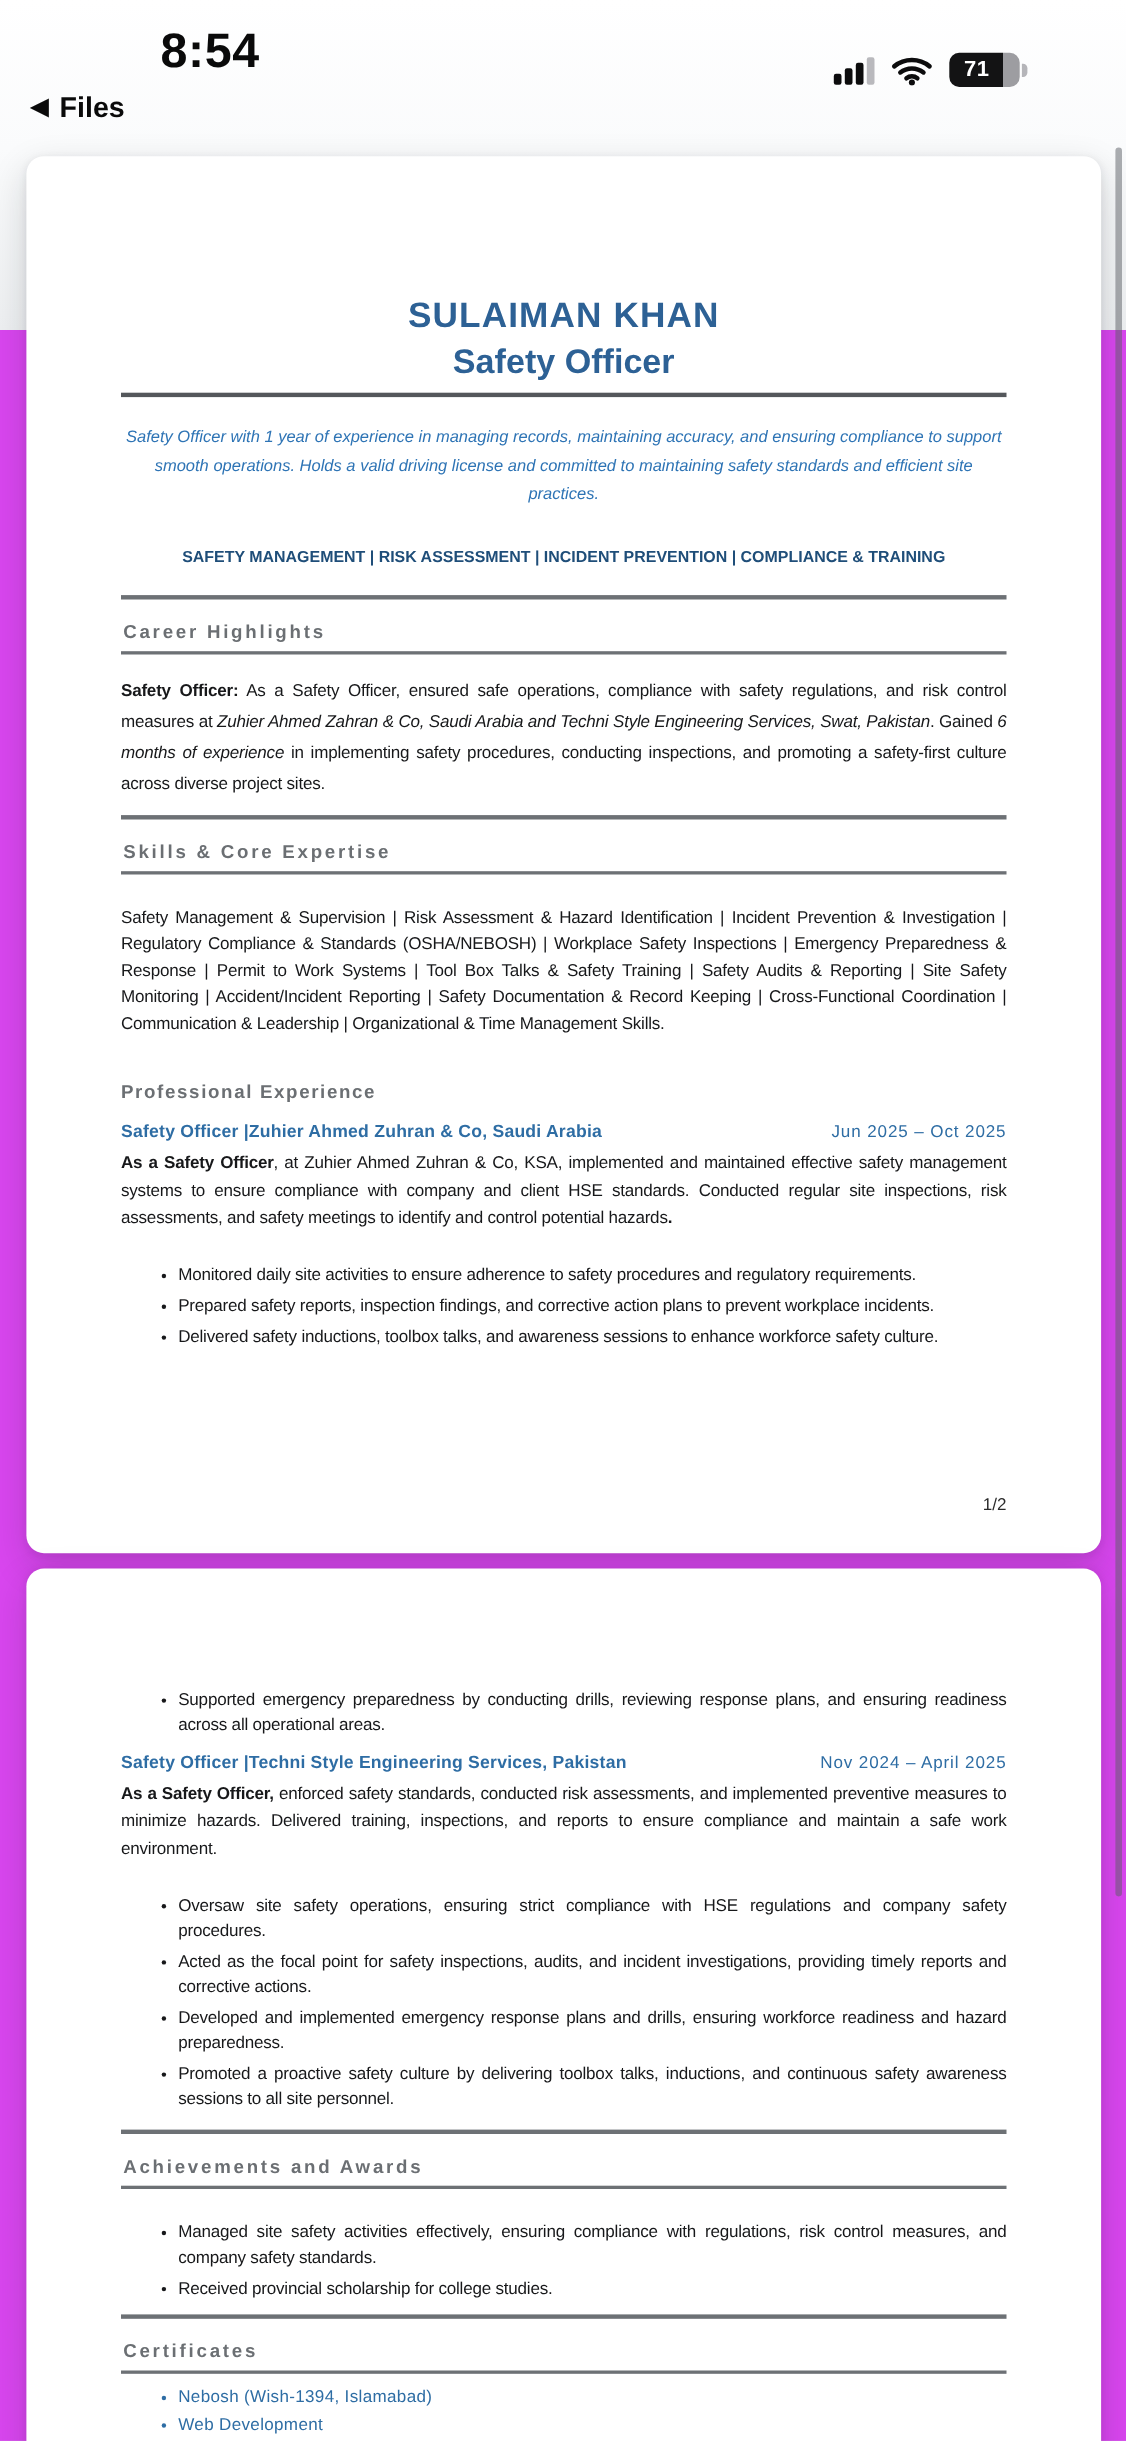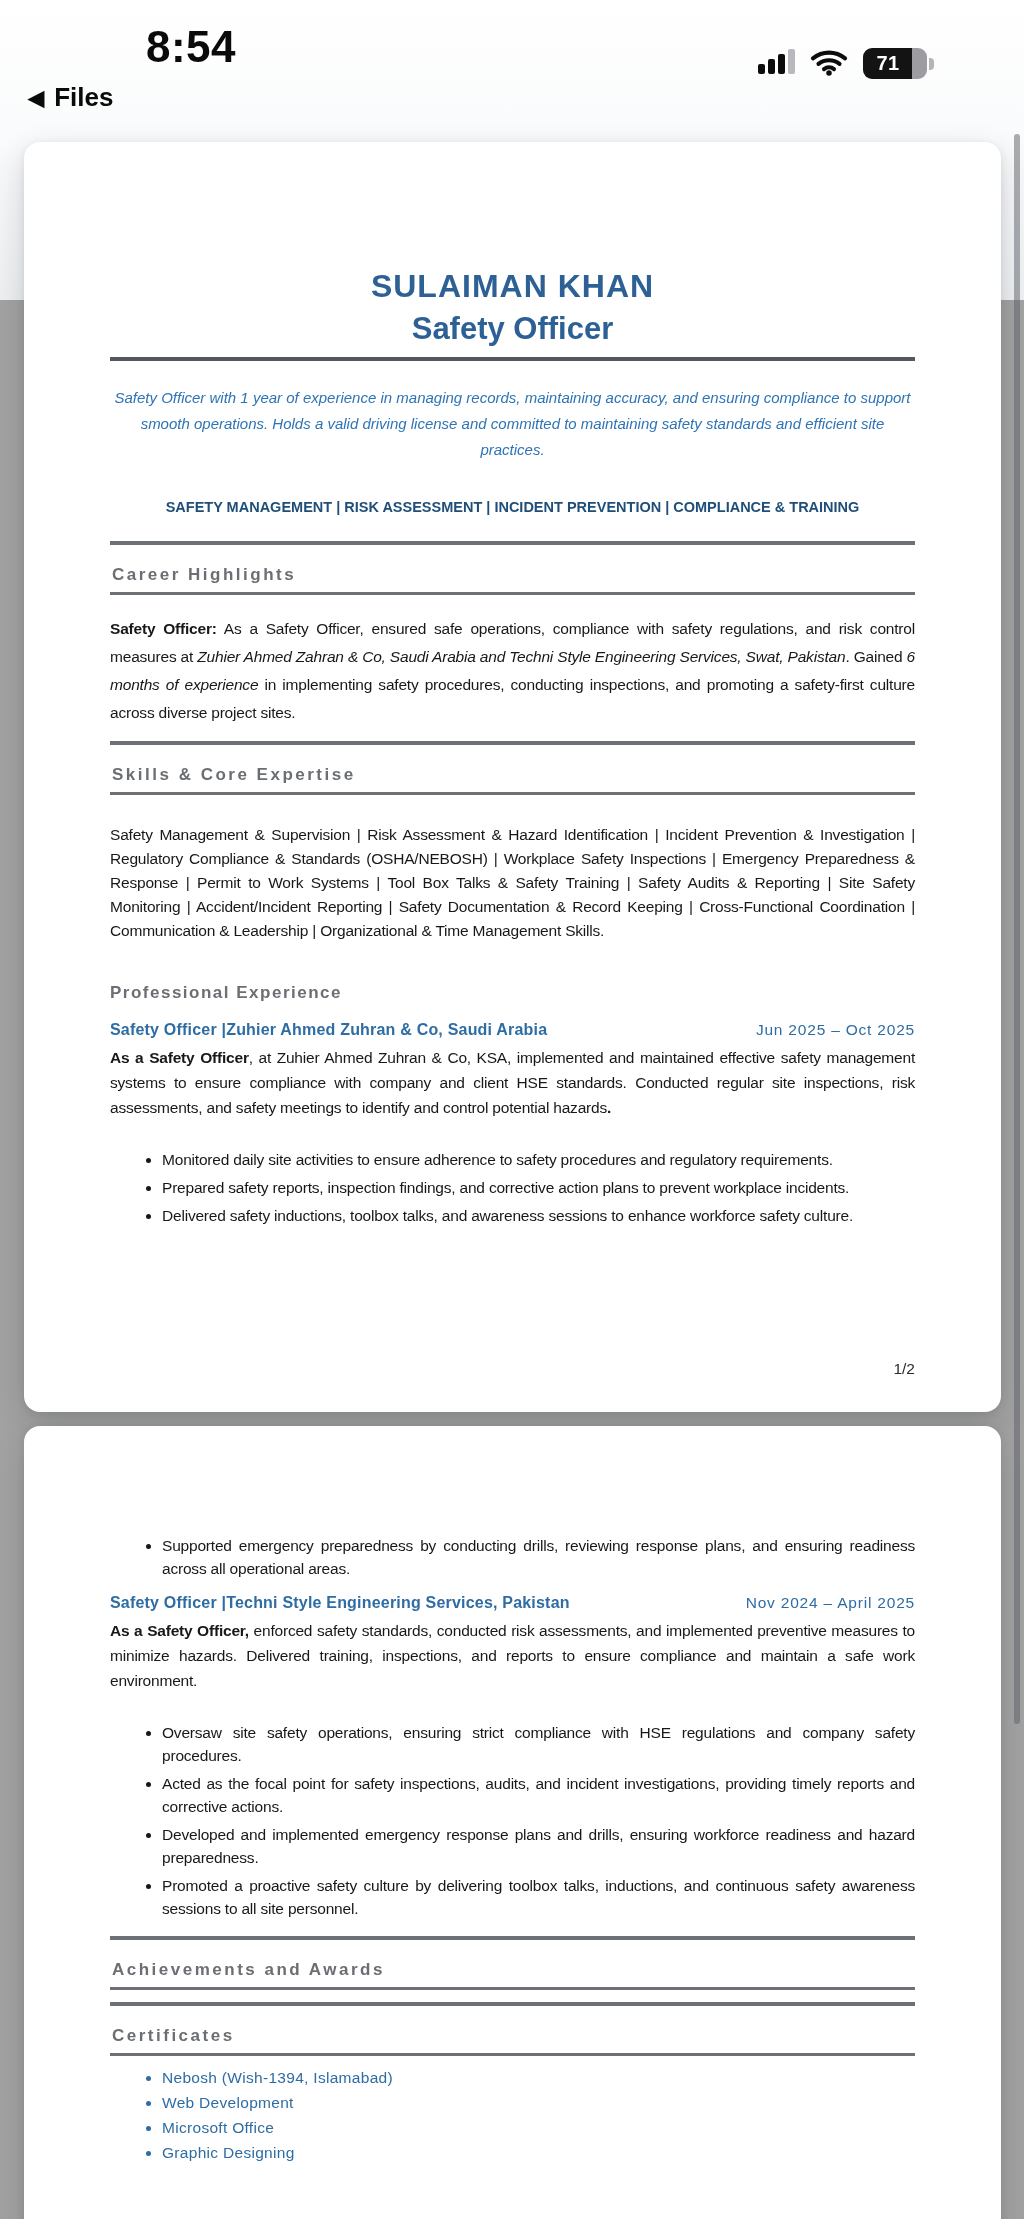--- a/index.html
+++ b/index.html
@@ -1,24 +1,24 @@
 <!DOCTYPE html>
 <html><head>
 <meta charset="utf-8">
 <style>
   html,body{margin:0;padding:0;}
   body{font-family:"Liberation Sans",sans-serif;background:#dfe1e4;}
-  .screen{position:relative;width:1024px;height:2219px;background:#a3a3a3;overflow:hidden;margin:0 auto;}
+  .screen{position:relative;width:1024px;height:2219px;background:#d946ef;overflow:hidden;margin:0 auto;}
   .top-fade{position:absolute;top:0;left:0;right:0;height:300px;
     background:linear-gradient(180deg,#ffffff 0%,#fafbfc 45%,#eef0f2 100%);}
 
   
   .statusbar{position:absolute;top:18px;left:0;right:0;height:76px;z-index:6;}
   .time{position:absolute;left:146px;top:4px;font-size:44px;font-weight:700;color:#0a0a0a;letter-spacing:.5px;}
-  .status-icons{position:absolute;right:90px;top:30px;display:flex;align-items:flex-start;gap:15px;}
+  .status-icons{position:absolute;right:90px;top:30px;display:flex;align-items:center;gap:15px;}
   .signal{display:flex;align-items:flex-end;gap:3px;height:26px;}
   .signal i{display:block;width:7px;border-radius:2px;background:#0c0c0d;}
   .signal .b1{height:10px}.signal .b2{height:15px}.signal .b3{height:20px}
   .signal .b4{height:25px;background:#b9b9bd;}
   .battery{display:flex;align-items:center;}
   .bat-body{width:64px;height:31px;border-radius:9px;
     background:linear-gradient(90deg,#131314 0 76%,#9d9da1 0);
     display:flex;align-items:center;justify-content:center;}
   .bat-body span{color:#fff;font-size:20px;font-weight:700;letter-spacing:.5px;padding-right:14px;}
   .bat-tip{width:5px;height:12px;margin-left:2px;border-radius:0 4px 4px 0;background:#b5b5b9;}
@@ -181,20 +181,24 @@
           <li>Oversaw site safety operations, ensuring strict compliance with HSE regulations and company safety procedures.</li>
           <li>Acted as the focal point for safety inspections, audits, and incident investigations, providing timely reports and corrective actions.</li>
           <li>Developed and implemented emergency response plans and drills, ensuring workforce readiness and hazard preparedness.</li>
           <li>Promoted a proactive safety culture by delivering toolbox talks, inductions, and continuous safety awareness sessions to all site personnel.</li>
         </ul>
 
         <div class="sec-head mt16">
           <div class="sec-title">Achievements and Awards</div>
         </div>
 
+        <ul class="bullets mt12">
+          <li>Managed site safety activities effectively, ensuring compliance with regulations, risk control measures, and company safety standards.</li>
+          <li>Received provincial scholarship for college studies.</li>
+        </ul>
 
         <div class="sec-head mt12">
           <div class="sec-title">Certificates</div>
         </div>
 
         <ul class="cert">
           <li>Nebosh (Wish-1394, Islamabad)</li>
           <li>Web Development</li>
           <li>Microsoft Office</li>
           <li>Graphic Designing</li>

